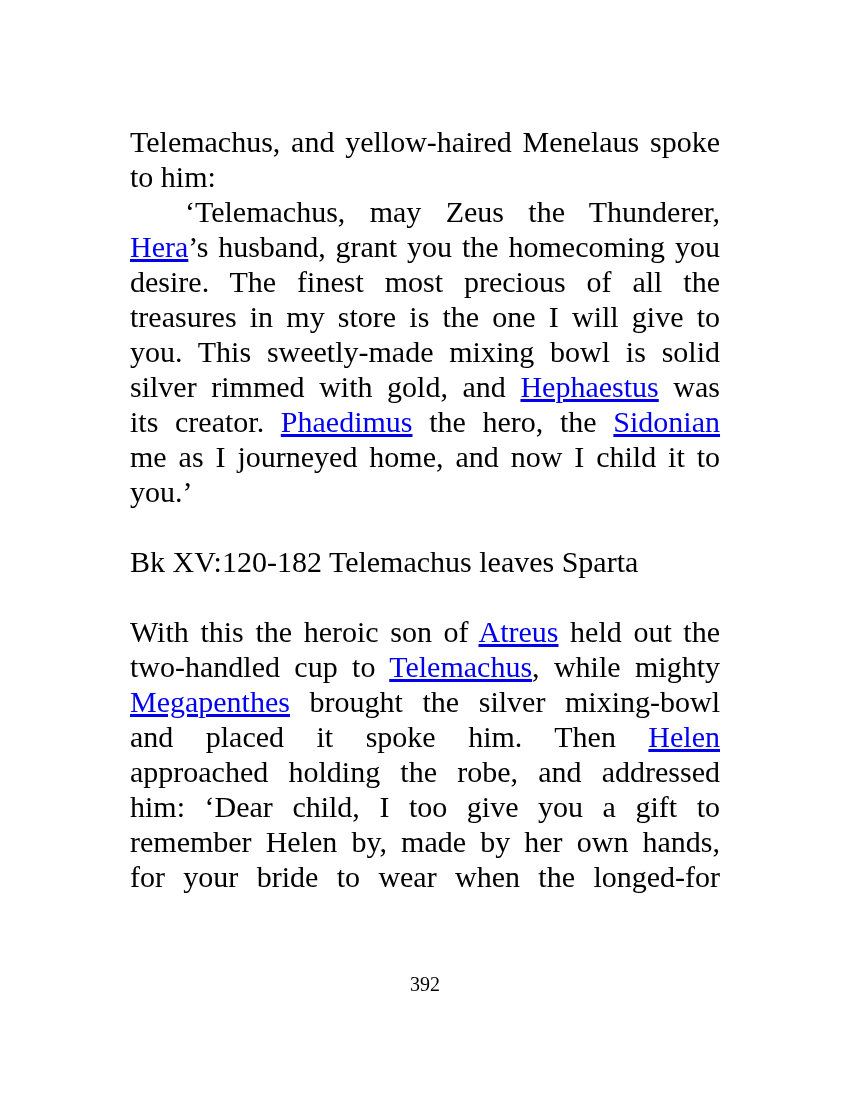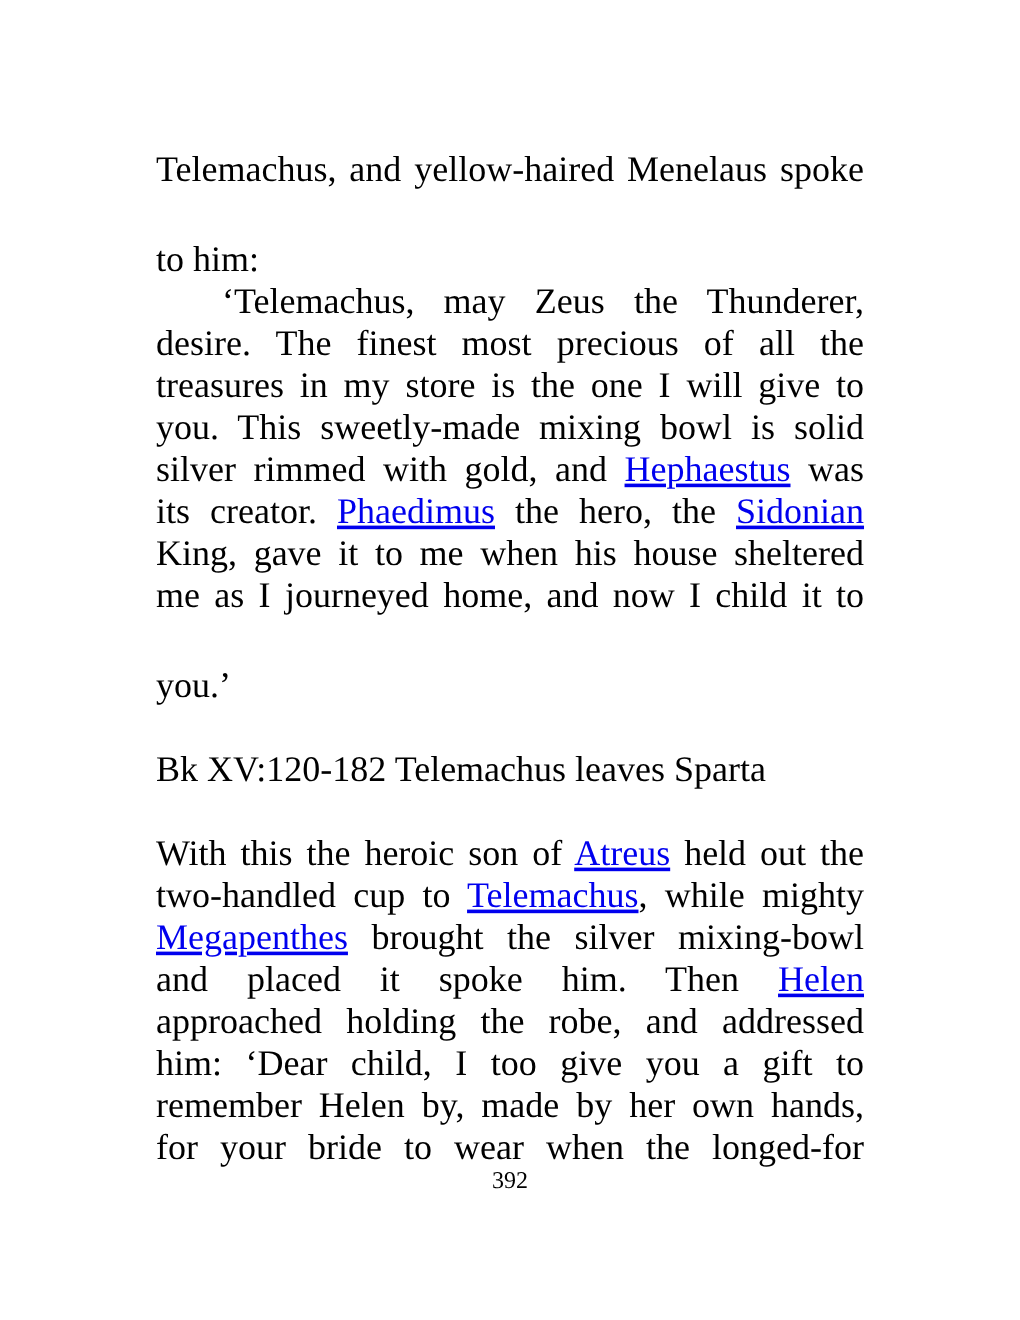--- a/index.html
+++ b/index.html
@@ -26,21 +26,20 @@
   }
   .para { margin: 0; }
   .line {
     text-align: justify;
     text-align-last: justify;
     -moz-text-align-last: justify;
     white-space: normal;
   }
   .line.no-just {
     text-align-last: left;
-    margin-top: 40px;
     -moz-text-align-last: left;
   }
   .line.indent { text-indent: 55px; }
   .heading {
     margin: 35px 0;
     font-size: 30px;
     line-height: 35px;
     text-align: left;
   }
   a.doclink {
@@ -62,26 +61,26 @@
 <body>
 
 <div class="page">
   <div class="text-block">
       <div class="para">
         <div class="line"><span>Telemachus, and yellow-haired Menelaus spoke</span></div>
         <div class="line no-just"><span>to him:</span></div>
       </div>
       <div class="para">
         <div class="line indent"><span>‘Telemachus, may Zeus the Thunderer,</span></div>
+        <div class="line"><a class="doclink" href="#">Hera</a><span>’s husband, grant you the homecoming you</span></div>
         <div class="line"><span>desire. The finest most precious of all the</span></div>
         <div class="line"><span>treasures in my store is the one I will give to</span></div>
         <div class="line"><span>you. This sweetly-made mixing bowl is solid</span></div>
         <div class="line"><span>silver rimmed with gold, and </span><a class="doclink" href="#">Hephaestus</a><span> was</span></div>
         <div class="line"><span>its creator. </span><a class="doclink" href="#">Phaedimus</a><span> the hero, the </span><a class="doclink" href="#">Sidonian</a></div>
-        <div class="line"><span>King, gave it to me when his house sheltered</span></div>
         <div class="line"><span>me as I journeyed home, and now I child it to</span></div>
         <div class="line no-just"><span>you.’</span></div>
       </div>
       <div class="heading">Bk XV:120-182 Telemachus leaves Sparta</div>
       <div class="para">
         <div class="line"><span>With this the heroic son of </span><a class="doclink" href="#">Atreus</a><span> held out the</span></div>
         <div class="line"><span>two-handled cup to </span><a class="doclink" href="#">Telemachus</a><span>, while mighty</span></div>
         <div class="line"><a class="doclink" href="#">Megapenthes</a><span> brought the silver mixing-bowl</span></div>
         <div class="line"><span>and placed it spoke him. Then </span><a class="doclink" href="#">Helen</a></div>
         <div class="line"><span>approached holding the robe, and addressed</span></div>

